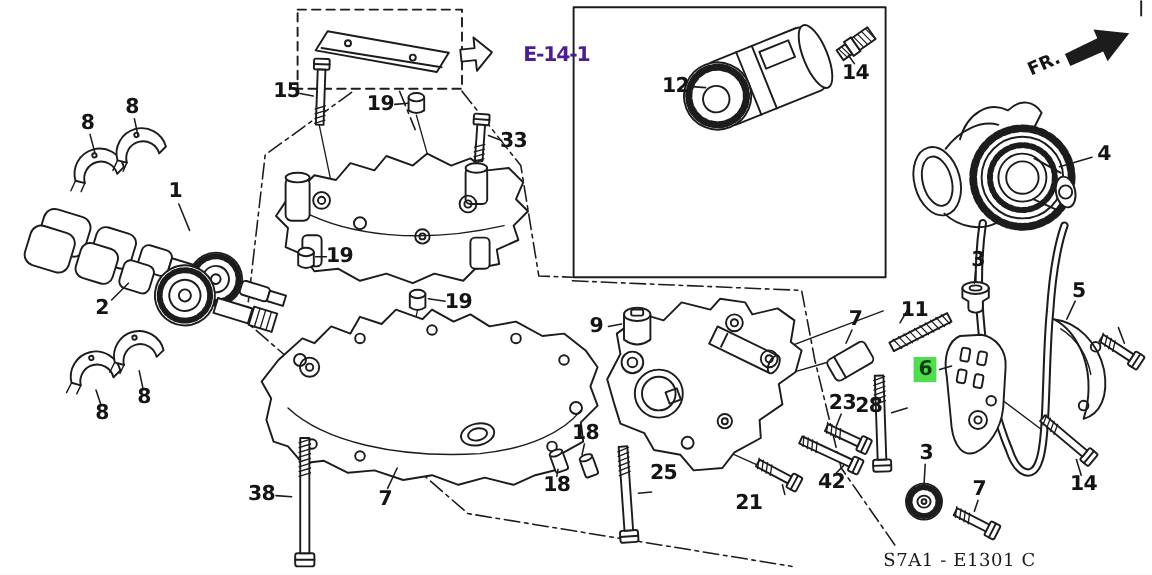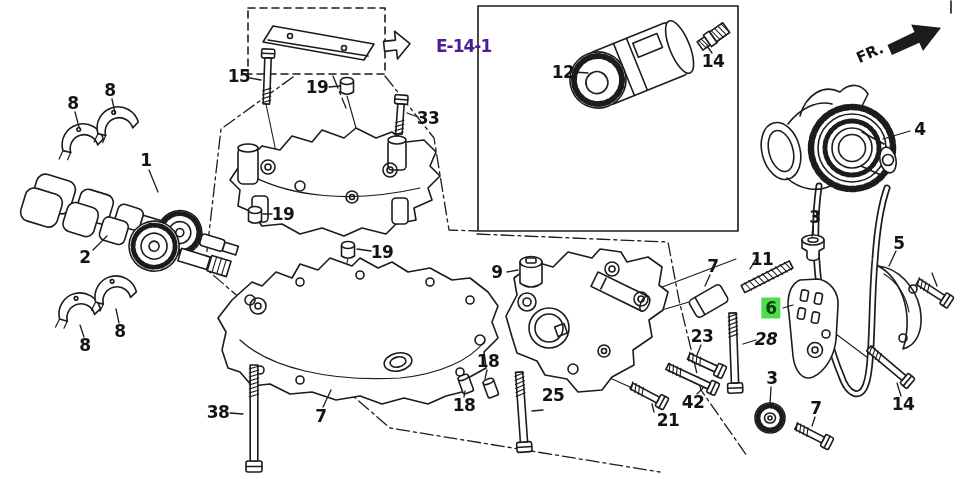--- a/index.html
+++ b/index.html
@@ -358,28 +358,29 @@
       <div class="callout" style="left: 713px; top: 61px;">14</div>
       <div class="callout" style="left: 920px; top: 129px;">4</div>
       <div class="callout" style="left: 815px; top: 217px;">3</div>
       <div class="callout" style="left: 762px; top: 249px; margin-top: 10px;">11</div>
       <div class="callout" style="left: 713px; top: 266px;">7</div>
       <div class="callout" style="left: 497px; top: 272px;">9</div>
       <div class="callout" style="left: 899px; top: 243px;">5</div>
       <div class="callout" style="left: 972px; top: 264px; text-align: center;">20</div>
       <div class="callout highlighted" style="left: 771px; top: 308px;">6</div>
       <div class="callout" style="left: 702px; top: 336px;">23</div>
-      <div class="callout" style="left: 766px; top: 339px; font-style: italic;">28</div>
+      <div class="callout" style="left: 724px; top: 339px;">28</div>
       <div class="callout" style="left: 772px; top: 378px;">3</div>
       <div class="callout" style="left: 816px; top: 408px;">7</div>
       <div class="callout" style="left: 903px; top: 404px;">14</div>
       <div class="callout" style="left: 693px; top: 402px;">42</div>
-      <div class="callout" style="left: 668px; top: 420px;">21</div>
+      <div class="callout" style="left: 624px; top: 420px;">21</div>
       <div class="callout" style="left: 553px; top: 395px;">25</div>
       <div class="callout" style="left: 488px; top: 361px;">18</div>
       <div class="callout" style="left: 464px; top: 405px;">18</div>
       <div class="callout" style="left: 321px; top: 416px;">7</div>
       <div class="callout" style="left: 218px; top: 412px;">38</div>
     </div>
 
   <div class="ref-label">E-14-1</div>
   <div class="fr-label">FR.</div>
+  <div class="code-label">S7A1 - E1301 C</div>
 </div>
 
 </body></html>

